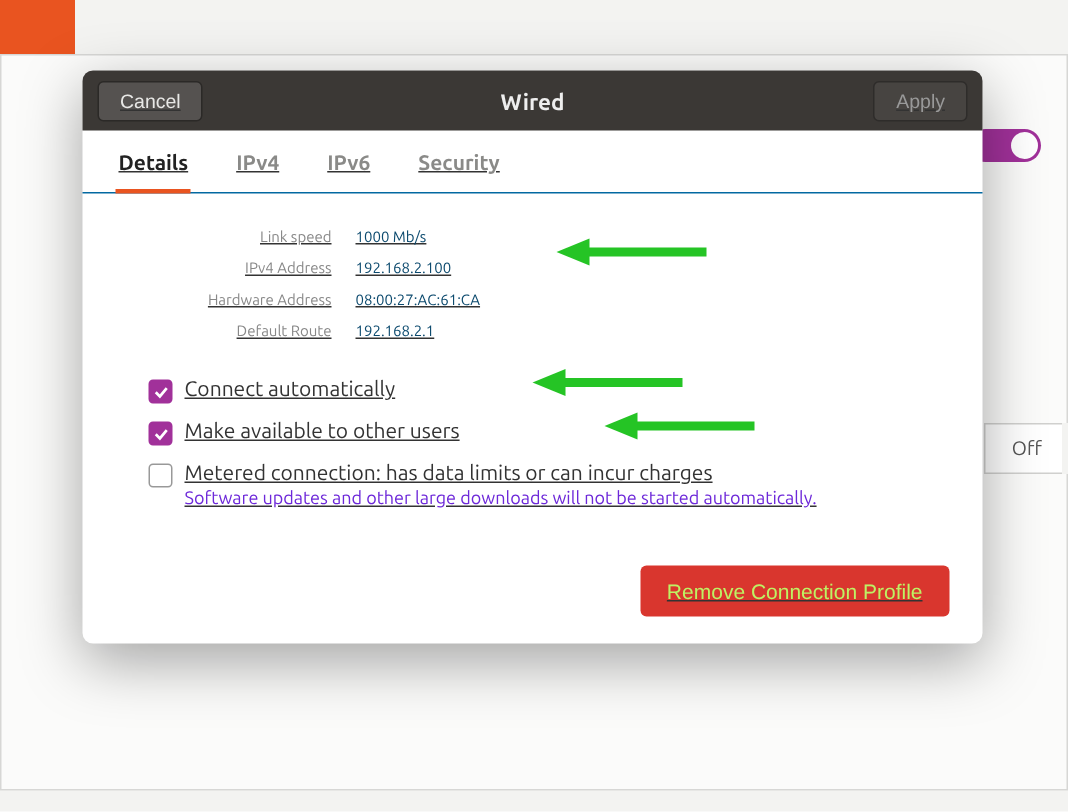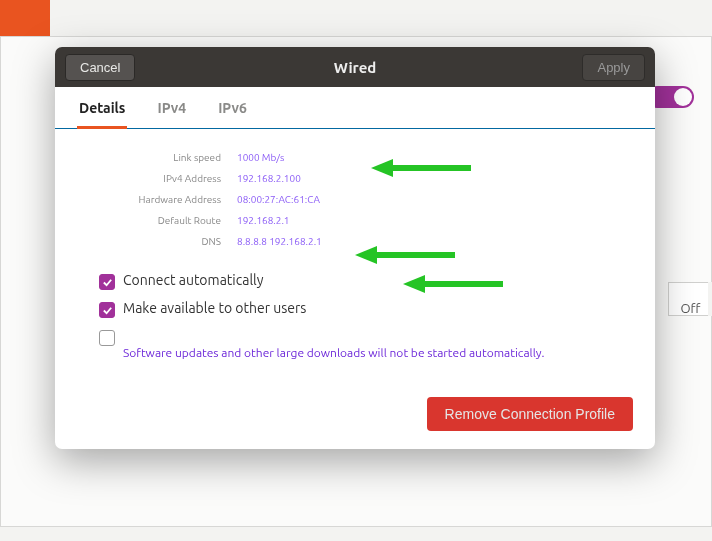--- a/index.html
+++ b/index.html
@@ -3,48 +3,48 @@
 <meta charset="utf-8">
 <style>
   * { box-sizing: border-box; }
   html,body{ margin:0; padding:0; font-family:"Ubuntu", "Cantarell", "Segoe UI", sans-serif; font-size:14px; color:#333; }
   body{ width:712px; height:541px; background:#f3f3f1; overflow:hidden; position:relative;}
   .orange-strip{ position:absolute; left:0; top:0; width:50px; height:36px; background:#e95420;}
   .bg-panel{ position:absolute; left:0; top:36px; right:0; bottom:14px; background:#fbfbfa; border:1px solid #d7d7d5;}
   .bg-title{ position:absolute; left:180px; top:36px; font-weight:700; color:#333;}
   .switch-back{ position:absolute; right:18px; top:86px; width:48px; height:22px; border-radius:11px; background:#a1319a; display:flex; align-items:center;}
   .switch-back .knob{ width:18px; height:18px; border-radius:50%; background:#fff; margin-left:auto; margin-right:2px;}
-  .off-box{ position:absolute; right:0; top:282px; width:44px; height:34px; background:#fff; border:1px solid #d0d0ce; border-right:none; display:flex; align-items:flex-end; justify-content:center; color:#555; font-size:13px;margin-left:40px;}
+  .off-box{ position:absolute; right:0; top:282px; width:56px; height:34px; background:#fff; border:1px solid #d0d0ce; border-right:none; display:flex; align-items:center; justify-content:center; color:#555; font-size:13px;margin-left:40px;}
   .off-box-gap{ position:absolute; right:0; top:282px; width:4px; height:34px; background:#f3f3f1;}
   
   
-  .dialog{ position:absolute; left:55px; top:47px; width:600px; background:#fff; border-radius:7px; box-shadow:0 12px 40px rgba(0,0,0,0.35); overflow:visible;}
+  .dialog{ position:absolute; left:55px; top:47px; width:600px; background:#fff; border-radius:7px; box-shadow:0 12px 40px rgba(0,0,0,0.35); overflow:visible;text-decoration:underline;}
   .titlebar{ height:40px; background:#3b3835; border-radius:7px 7px 0 0; display:flex; align-items:center; padding:0 10px; position:relative;}
   .titlebar .ttl{ position:absolute; left:0; right:0; text-align:center; color:#eee; font-weight:600; font-size:15px; pointer-events:none;}
   .tb-btn{ background:#555250; border:1px solid #2b2927; color:#e8e8e6; padding:5px 14px; border-radius:4px; font-size:13px; cursor:pointer; z-index:1;}
   .tb-btn.disabled{ color:#999; background:#474441; border-color:#2e2c2a; cursor:default;}
   .tb-spacer{ flex:1;}
   .tabs{ display:flex; gap:28px; padding:0 22px; border-bottom:1px solid #0369a1; height:42px; align-items:flex-end;}
   .tab{ padding:0 2px 10px 2px; color:#8a8a88; font-size:14px; font-weight:600; cursor:pointer; border-bottom:3px solid transparent; margin-bottom:-1px;}
   .tab.active{ color:#222; border-bottom-color:#e95420;}
   .body{ padding:18px 26px 20px 26px; position:relative;}
   table.details{ border-collapse:collapse; margin-left:18px;}
   table.details td{ padding:5px 8px; vertical-align:middle; font-size:10px;}
   table.details td.lbl{ text-align:right; color:#888; min-width:130px; white-space:nowrap;}
-  table.details td.val{ color:#8b5cf6; min-width:200px;}
+  table.details td.val{ color:#0c4a6e; min-width:200px;}
   .opts{ margin:20px 0 0 18px;}
   .opt{ display:flex; align-items:flex-start; gap:8px; margin:10px 0;}
   .cb{ width:16px; height:16px; border:1px solid #999; border-radius:3px; background:#fff; display:inline-flex; align-items:center; justify-content:center; flex-shrink:0; margin-top:2px; cursor:pointer;}
   .cb.checked{ background:#a1319a; border-color:#a1319a;}
   .cb.checked svg{ display:block;}
   .cb svg{ display:none; width:11px; height:11px;}
   .opt .text{ color:#333;}
   .opt .sub{ color:#6d28d9; font-size:12px; line-height:1.3;}
   .footer{ display:flex; justify-content:flex-end; padding:6px 22px 18px 22px;}
-  .danger-btn{ background:#d9362e; color:#e5e5e5; border:none; padding:9px 18px; border-radius:4px; font-size:14px; cursor:pointer;}
+  .danger-btn{ background:#d9362e; color:#bef264; border:none; padding:9px 18px; border-radius:4px; font-size:14px; cursor:pointer;}
   
   .arrow{ position:absolute; width:100px; height:18px; pointer-events:none;}
   .arrow svg{ width:100%; height:100%; overflow:visible;}
 </style>
 </head>
 <body>
 
 <div class="orange-strip"></div>
 
 <div class="bg-panel">
@@ -63,44 +63,41 @@
     <button class="tb-btn">Cancel</button>
     <div class="ttl">Wired</div>
     <div class="tb-spacer"></div>
     <button class="tb-btn disabled">Apply</button>
   </div>
 
   <div class="tabs">
     <div class="tab active">Details</div>
     <div class="tab">IPv4</div>
     <div class="tab">IPv6</div>
+    <div class="tab">Security</div>
   </div>
 
   <div class="body">
     <table class="details">
       <tbody>
           <tr>
         <td class="lbl">Link speed</td>
         <td class="val">1000 Mb/s</td>
       </tr>
       <tr>
         <td class="lbl">IPv4 Address</td>
         <td class="val">192.168.2.100</td>
       </tr>
       <tr>
         <td class="lbl">Hardware Address</td>
         <td class="val">08:00:27:AC:61:CA</td>
       </tr>
       <tr>
         <td class="lbl">Default Route</td>
         <td class="val">192.168.2.1</td>
-      </tr>
-      <tr>
-        <td class="lbl">DNS</td>
-        <td class="val">8.8.8.8 192.168.2.1</td>
       </tr>
     </tbody>
       </table>
 
     <div class="arrow" style="left:316px; top:30px;">
       <svg viewBox="0 0 100 18">
           <path d="M100 9 L12 9" stroke="#25c425" stroke-width="6" fill="none"></path>
           <path d="M0 9 L22 0 L22 18 Z" fill="#25c425"></path>
         </svg>
     </div>
@@ -132,21 +129,21 @@
               <path d="M2 6 L5 9 L10 3" stroke="#fff" stroke-width="2" fill="none"></path>
             </svg>
         </span>
         <span class="text">Make available to other users</span>
       </div>
       <div class="opt">
         <span class="cb">
           
         </span>
         <span>
-          <br>
+          <span class="text">Metered connection: has data limits or can incur charges</span><br>
           <span class="sub">Software updates and other large downloads will not be started automatically.</span>
         </span>
       </div>
     </div>
   </div>
 
   <div class="footer">
     <button class="danger-btn">Remove Connection Profile</button>
   </div>
 </div>

